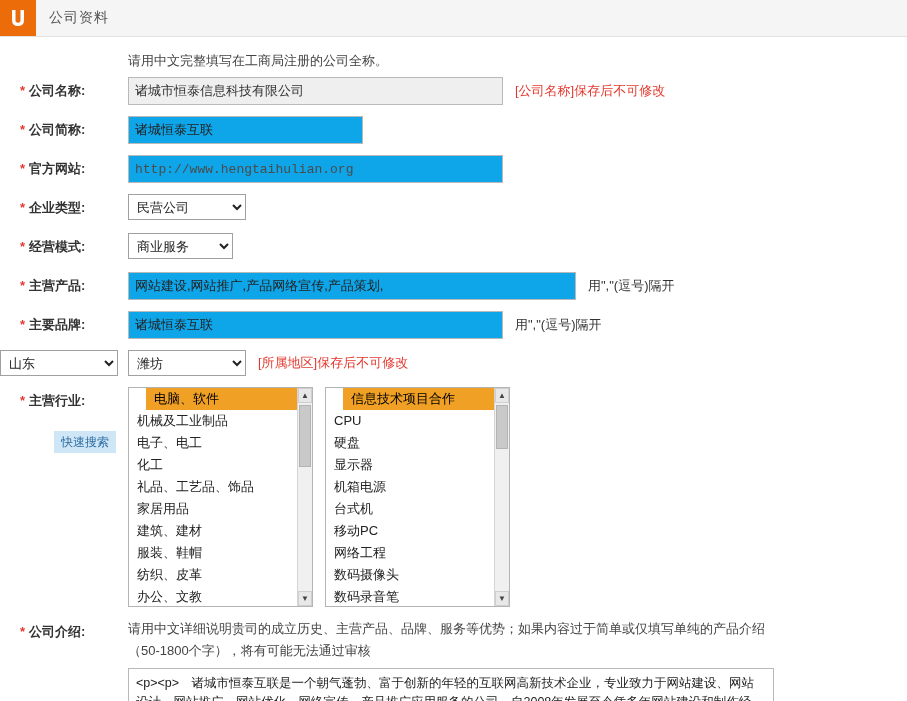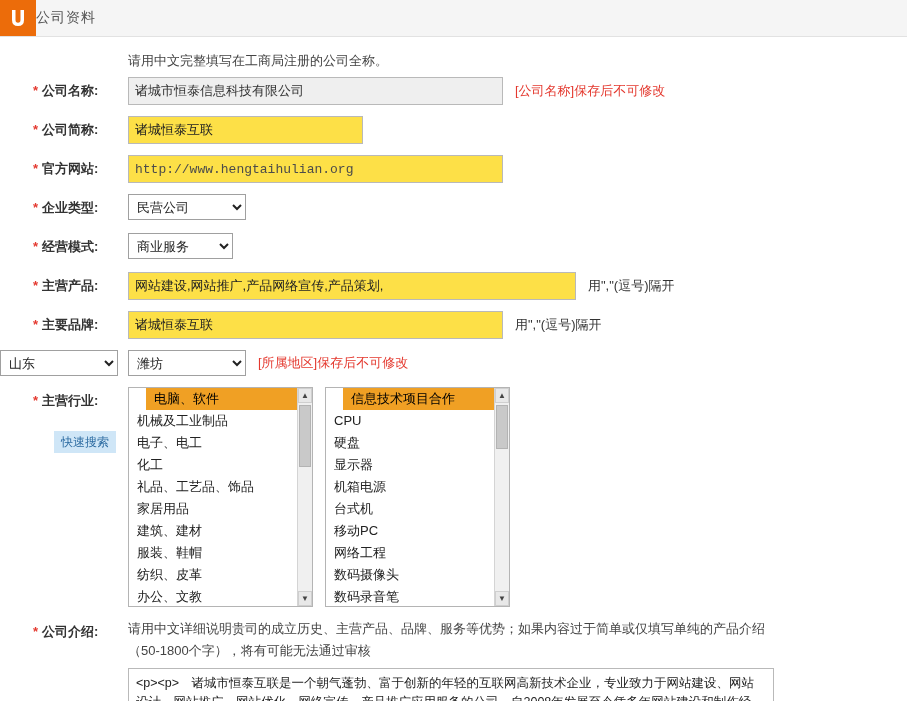--- a/index.html
+++ b/index.html
@@ -29,38 +29,39 @@
     background: #ec6c0a;
     display: flex;
     align-items: center;
     justify-content: center;
     flex: none;
   }
   .logo-box svg { display: block; }
   .topbar-title {
     display: flex;
     align-items: center;
+    padding-left: 13px;
     font-size: 14px;
     color: #555;
     letter-spacing: 1px;
   }
   
   .form {
     padding: 14px 0 0 0;
   }
   .row {
     display: flex;
     align-items: flex-start;
     margin-bottom: 11px;
   }
   .label {
     width: 128px;
     flex: none;
     text-align: left;
-    padding-left: 33px;
+    padding-left: 20px;
     box-sizing: border-box;
     font-size: 13px;
     color: #333;
     font-weight: bold;
     line-height: 28px;
     white-space: nowrap;
   }
   .label .star {
     color: #e4392f;
     font-weight: bold;
@@ -77,21 +78,21 @@
     line-height: 20px;
   }
   input.txt {
     box-sizing: border-box;
     height: 28px;
     border: 1px solid #b9b9b9;
     padding: 3px 6px;
     font-family: "Liberation Sans", sans-serif;
     font-size: 13px;
     color: #222;
-    background: #fde047;
+    background: #0ea5e9;
     outline: none;
   }
   input.txt.readonlyish {
     background: #efefef;
     color: #333;
   }
   input.mono {
     font-family: "Liberation Mono", monospace;
     font-size: 13px;
     color: #4b4b4b;

